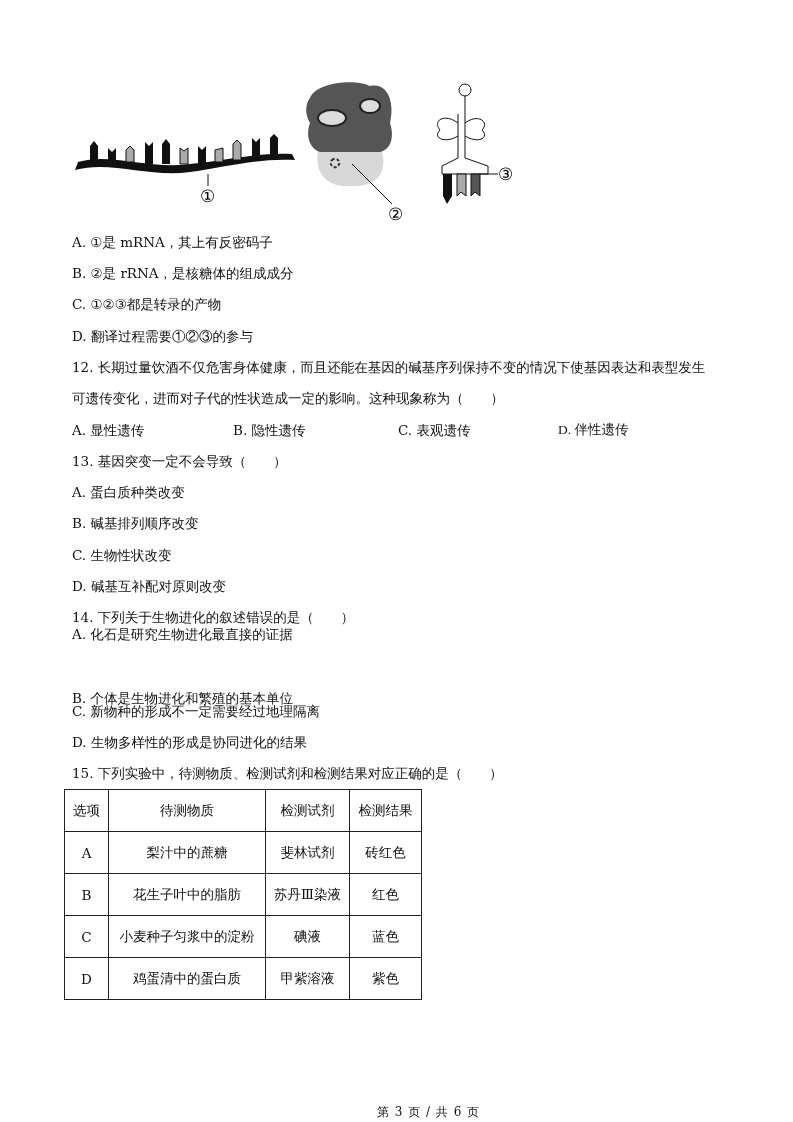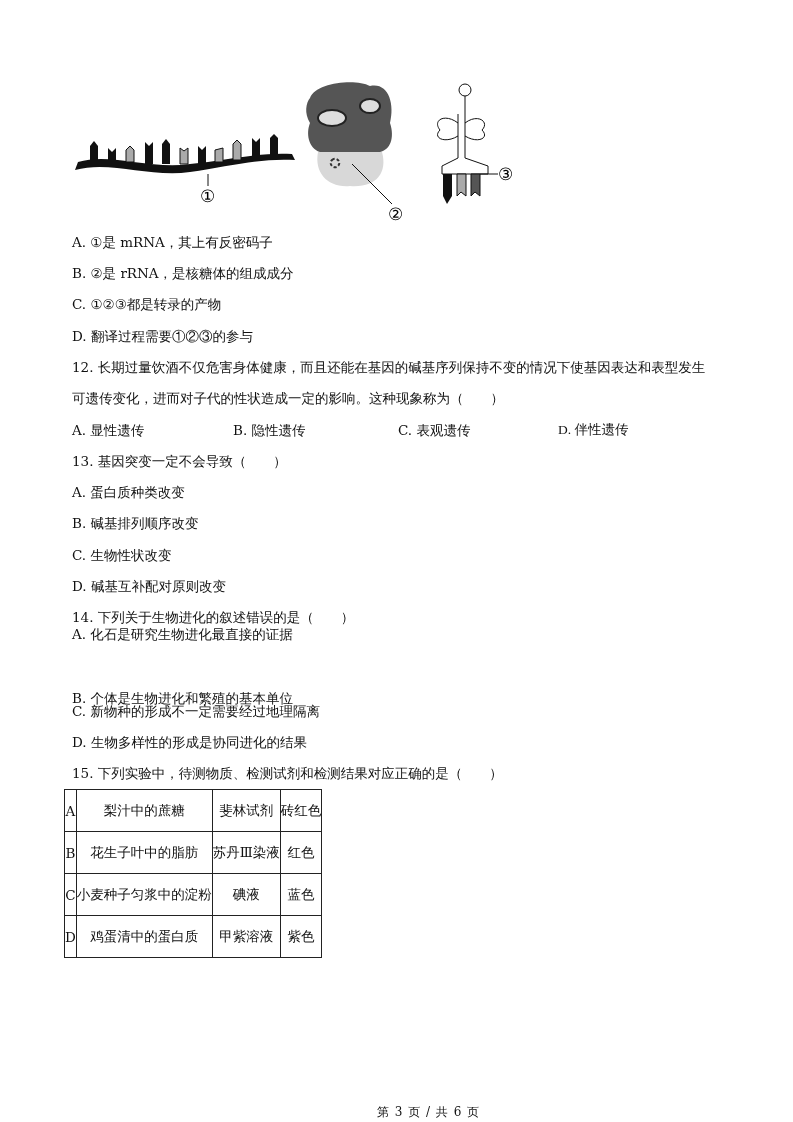--- a/index.html
+++ b/index.html
@@ -98,20 +98,26 @@
 <div class="line" style="top:607px;">14. 下列关于生物进化的叙述错误的是（　　）</div>
 <div class="line" style="top:624px;">A. 化石是研究生物进化最直接的证据</div>
 <div class="line" style="top:688px;">B. 个体是生物进化和繁殖的基本单位</div>
 <div class="line" style="top:701px;">C. 新物种的形成不一定需要经过地理隔离</div>
 <div class="line" style="top:732px;">D. 生物多样性的形成是协同进化的结果</div>
 
 <div class="line" style="top:763px;">15. 下列实验中，待测物质、检测试剂和检测结果对应正确的是（　　）</div>
 
 <table class="exp">
   <tbody>
+      <tr>
+    <td style="width:43px;">选项</td>
+    <td style="width:156px;">待测物质</td>
+    <td style="width:83px;">检测试剂</td>
+    <td style="width:71px;">检测结果</td>
+  </tr>
   <tr>
     <td>A</td>
     <td>梨汁中的蔗糖</td>
     <td>斐林试剂</td>
     <td>砖红色</td>
   </tr>
   <tr>
     <td>B</td>
     <td>花生子叶中的脂肪</td>
     <td>苏丹Ⅲ染液</td>

